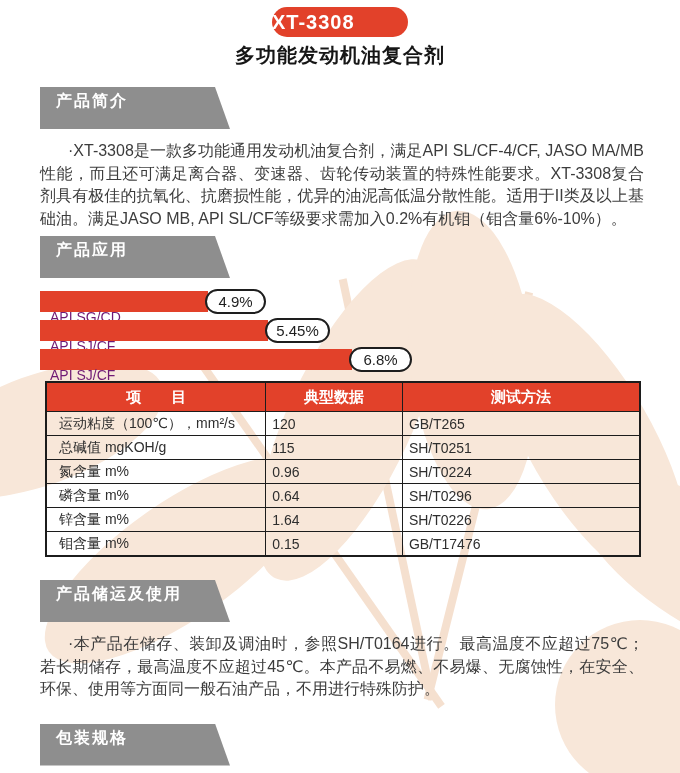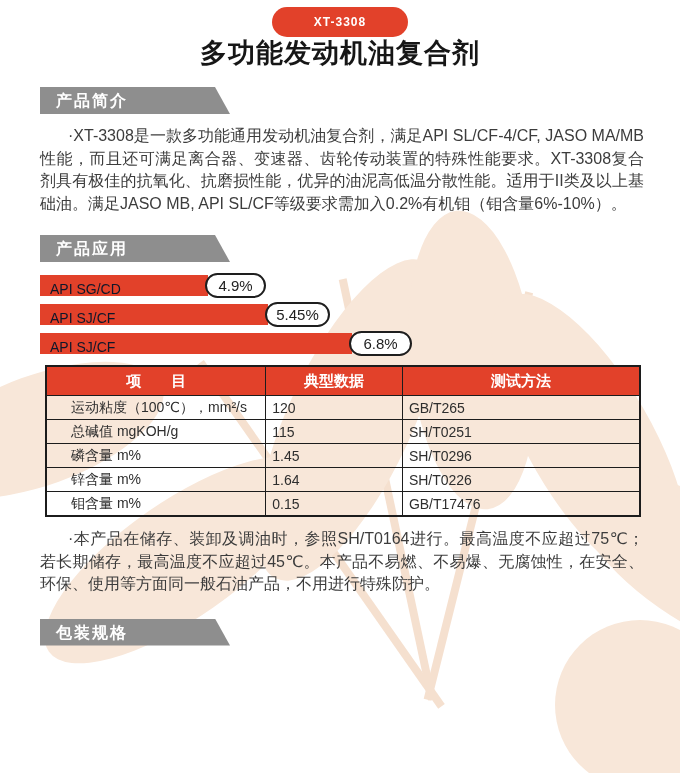--- a/index.html
+++ b/index.html
@@ -12,69 +12,69 @@
   html,body{margin:0;padding:0;}
   body{
     width:680px;height:773px;background:#ffffff;position:relative;overflow:hidden;
     font-family:"Liberation Sans","DejaVu Sans",sans-serif;color:var(--body);
   }
   .watermark{position:absolute;inset:0;z-index:0;}
   .page{position:absolute;inset:0;z-index:1;}
 
   .badge{
     width:136px;height:30px;margin:7px auto 0;background:var(--red);
-    border-radius:16px;color:#fff;font-weight:bold;font-size:12px;
-    line-height:30px;text-align:center;letter-spacing:1px;
+    border-radius:16px;color:#fff;font-weight:bold;font-size:20px;
+    line-height:30px;text-align:left;letter-spacing:1px;
   }
   .title{
-    margin:6px 0 0;text-align:center;font-size:27px;line-height:24px;
-    color:#161616;font-weight:bold;letter-spacing:1px;font-family:Liberation Mono, monospace;
+    margin:6px 0 0;text-align:center;font-size:20px;line-height:24px;
+    color:#161616;font-weight:bold;letter-spacing:1px;
   }
 
   .section-hdr{
-    margin-left:40px;width:174px;height:27px;background:var(--gray);
+    margin-left:40px;width:174px;height:42px;background:var(--gray);
     color:#fff;font-size:16px;font-weight:bold;line-height:27px;
     padding-left:16px;letter-spacing:2px;
     clip-path:polygon(0 0, calc(100% - 15px) 0, 100% 100%, 0 100%);
   }
   .hdr-intro{margin-top:20px;}
-  .hdr-application{margin-top:20px;}
+  .hdr-application{margin-top:6px;}
   .hdr-quality{margin-top:16px;}
   .hdr-storage{margin-top:23px;}
   .hdr-packaging{margin-top:23px;}
 
   .para{
     margin:11px 36px 0 40px;font-size:16px;line-height:22.5px;
     text-align:justify;text-indent:28px;color:var(--body);
   }
 
   .bars{margin:13px 0 0 40px;}
   .bar-row{position:relative;height:21px;margin-bottom:8px;}
   .bar-fill{position:absolute;left:0;top:0;height:21px;background:var(--red);}
-  .bar-label{position:absolute;left:10px;top:4px;line-height:21px;color:#0f172a;font-size:14px;}
+  .bar-label{position:absolute;left:10px;top:16px;line-height:21px;color:#701a75;font-size:14px;}
   .bar-pill{
     position:absolute;top:-2px;height:21px;background:#fff;
     border:2px solid #1e1e1e;border-radius:13px;color:#1e1e1e;
     font-weight:normal;font-size:15px;line-height:21px;text-align:center;
   }
 
   table.spec{
     border-collapse:collapse;margin:11px 0 0 45px;width:596px;
     font-size:14px;color:#2e2e2e;background:transparent;
     border:2px solid var(--border);
   }
   table.spec th{
     background:var(--red);color:#fff;font-size:15px;font-weight:bold;
     height:26px;border:1px solid var(--border);padding:1px 4px;
   }
   table.spec td{
     height:21px;border:1px solid var(--border);text-align:left;
     padding:1px 6px;background:transparent;
   }
-  table.spec td:first-child{text-align:left;padding-left:24px;}
+  table.spec td:first-child{text-align:left;padding-left:12px;}
 </style>
 </head>
 <body>
 
 <svg class="watermark" width="680" height="773" viewBox="0 0 680 773" aria-hidden="true">
   <g fill="#F8E7D9">
     <rect x="426" y="290" width="8" height="420" fill="#F5E0CF" transform="rotate(-35 430 690)"></rect>
     <rect x="426" y="270" width="8" height="430" fill="#F5E0CF" transform="rotate(-12 430 690)"></rect>
     <rect x="426" y="280" width="8" height="420" fill="#F5E0CF" transform="rotate(14 430 690)"></rect>
     <ellipse cx="40" cy="430" rx="55" ry="130" transform="rotate(70 40 430)"></ellipse>
@@ -137,36 +137,44 @@
           <td>运动粘度（100℃），mm²/s</td>
           <td>120</td>
           <td>GB/T265</td>
         </tr>
         <tr>
           <td>总碱值 mgKOH/g</td>
           <td>115</td>
           <td>SH/T0251</td>
         </tr>
         <tr>
+          <td>氮含量 m%</td>
+          <td>0.96</td>
+          <td>SH/T0224</td>
+        </tr>
+        <tr>
           <td>磷含量 m%</td>
-          <td>1.45</td>
+          <td>0.64</td>
           <td>SH/T0296</td>
         </tr>
         <tr>
           <td>锌含量 m%</td>
           <td>1.64</td>
           <td>SH/T0226</td>
         </tr>
         <tr>
           <td>钼含量 m%</td>
           <td>0.15</td>
           <td>GB/T17476</td>
         </tr>
       </tbody>
   </table>
 
+  <div class="section-hdr hdr-storage">
+    <span>产品储运及使用</span>
+  </div>
   <p class="para">·本产品在储存、装卸及调油时，参照SH/T0164进行。最高温度不应超过75℃；若长期储存，最高温度不应超过45℃。本产品不易燃、不易爆、无腐蚀性，在安全、环保、使用等方面同一般石油产品，不用进行特殊防护。</p>
 
   <div class="section-hdr hdr-packaging">
     <span>包装规格</span>
   </div>
 
 </div>
 
 </body></html>

